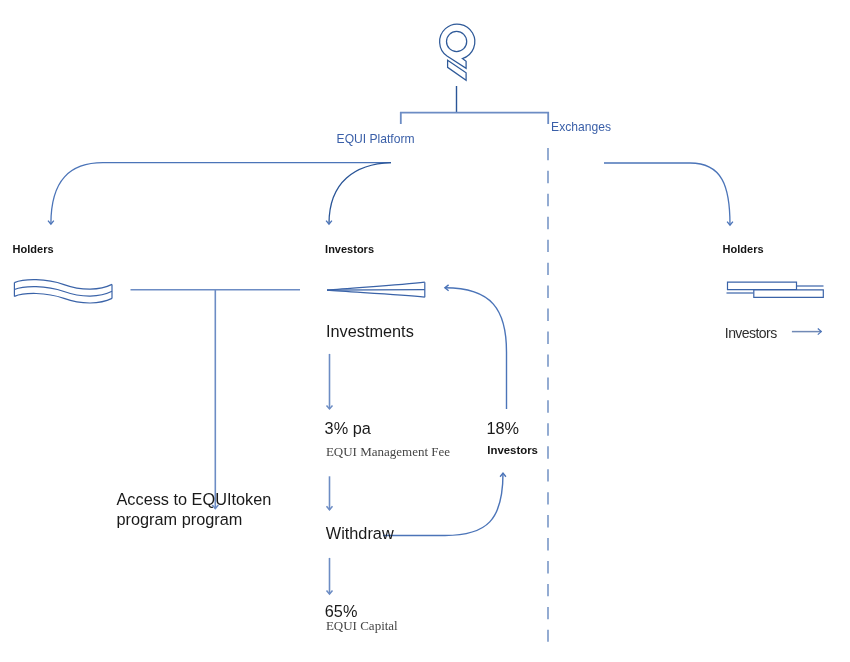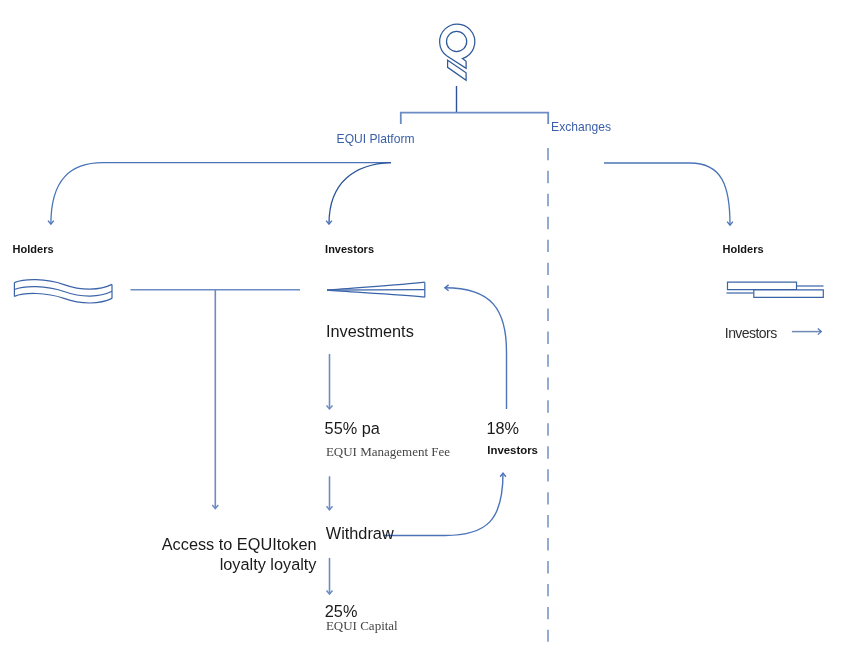--- a/index.html
+++ b/index.html
@@ -71,31 +71,31 @@
   </svg>
 
   <div class="lbl blue" style="left:336.6px;top:132px">EQUI Platform</div>
   <div class="lbl blue" style="left:551.1px;top:120px">Exchanges</div>
 
   <div class="lbl h" style="left:12.6px;top:242.5px">Holders</div>
   <div class="lbl h" style="left:325.1px;top:242.5px">Investors</div>
   <div class="lbl h" style="left:722.6px;top:242.5px">Holders</div>
 
   <div class="lbl m" style="left:326px;top:322px">Investments</div>
-  <div class="lbl m" style="left:324.6px;top:419.4px">55% pa</div>
+  <div class="lbl m" style="left:324.6px;top:419.4px">3% pa</div>
   <div class="lbl s" style="left:325.9px;top:444.4px">EQUI Management Fee</div>
   <div class="lbl m" style="left:486.5px;top:419.4px">18%</div>
   <div class="lbl sb" style="left:487.3px;top:444.3px">Investors</div>
   <div class="lbl m" style="left:325.8px;top:524.1px">Withdraw</div>
-  <div class="lbl m" style="left:324.8px;top:601.5px">25%</div>
+  <div class="lbl m" style="left:324.8px;top:601.5px">65%</div>
   <div class="lbl s" style="left:325.9px;top:618px">EQUI Capital</div>
 
-  <div class="lbl m" style="left:116.5px;top:534px;width:200px;text-align:right;line-height:20px;white-space:normal">
+  <div class="lbl m" style="left:116.5px;top:489px;width:200px;text-align:left;line-height:20px;white-space:normal">
     <span>Access to EQUItoken</span><br>
-    <span>loyalty loyalty</span>
+    <span>program program</span>
   </div>
 
   <div class="lbl w" style="left:724.8px;top:325px">Investors</div>
 
   <svg class="layer" viewBox="0 0 850 662">
     <g fill="none" stroke="#3A63A8" stroke-width="1.2">
       <g>
         <path d="M14.4 282.6 L14.4 296.4"></path>
         <path d="M112.0 284.4 L112.0 298.4"></path>
         <path d="M14.4 282.6 C 24 278.6 46 278.2 64 284.6 C 82 291 100 290.4 112.0 284.4"></path>

